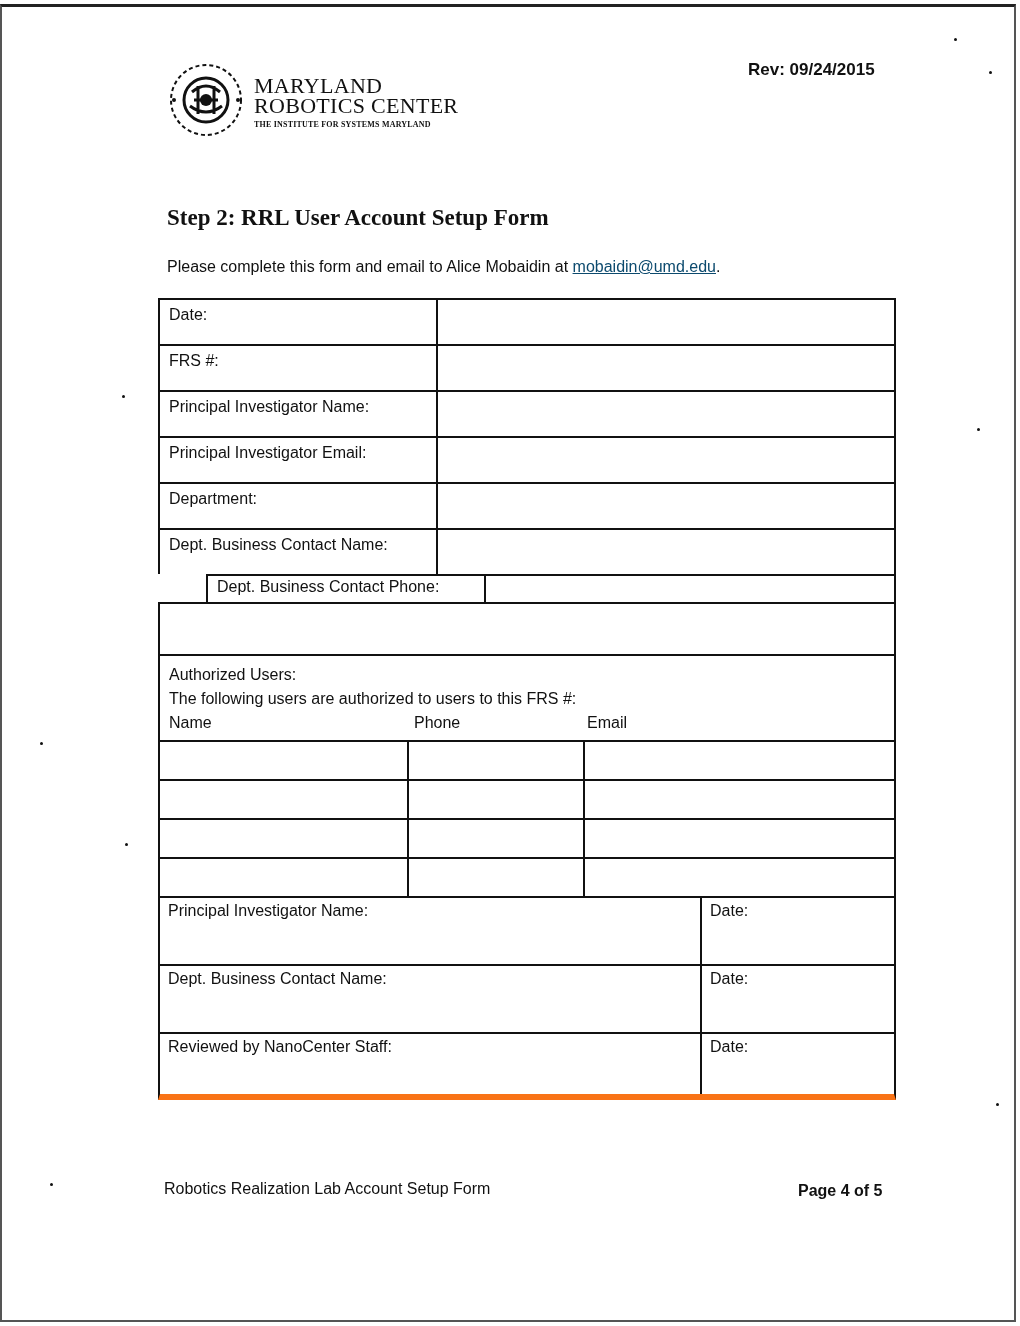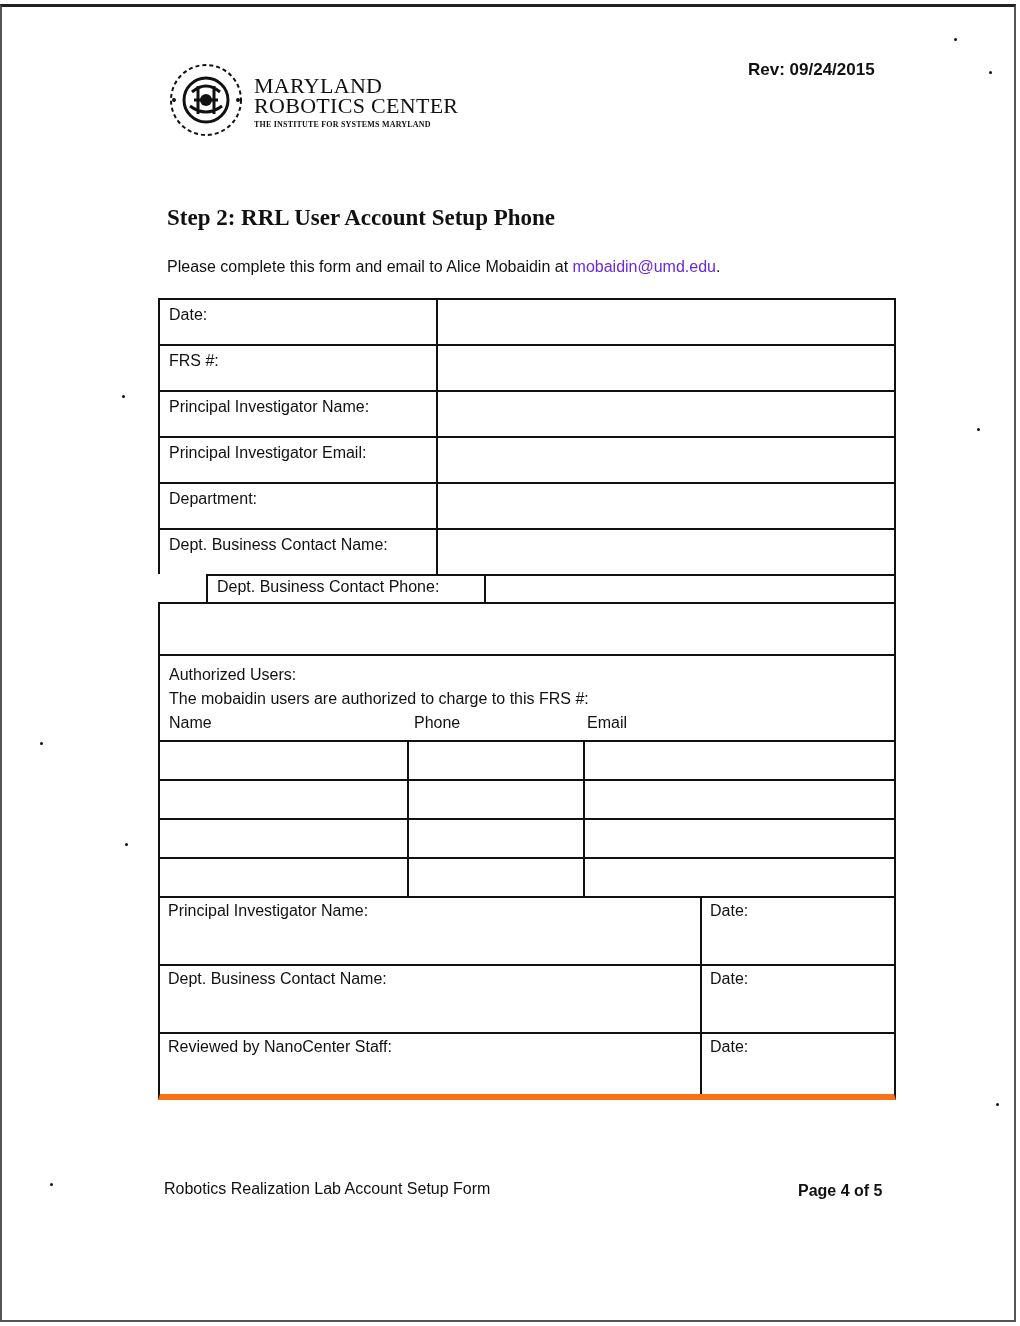--- a/index.html
+++ b/index.html
@@ -6,21 +6,21 @@
   body { width:1020px; height:1326px; position:relative; overflow:hidden; font-family:"Liberation Sans", "DejaVu Sans", sans-serif; color:#111; }
   .frame { position:absolute; left:0; top:4px; width:1016px; height:1318px; border:2px solid #555; border-top:3px solid #222; box-sizing:border-box; }
   .logo { position:absolute; left:168px; top:62px; width:300px; height:78px; }
   .seal { position:absolute; left:0; top:0; width:76px; height:76px; }
   .logo-text { position:absolute; left:86px; top:14px; }
   .logo-line1, .logo-line2 { font-family:"Liberation Serif", "DejaVu Serif", serif; font-size:22px; line-height:20px; letter-spacing:0.3px; color:#111; }
   .logo-line3 { font-family:"Liberation Serif", serif; font-size:8px; font-weight:bold; letter-spacing:0.2px; margin-top:4px; }
   .rev { position:absolute; left:748px; top:60px; font-size:17px; font-weight:bold; }
   .title { position:absolute; left:167px; top:205px; font-family:"Liberation Serif", "DejaVu Serif", serif; font-weight:bold; font-size:23px; }
   .instr { position:absolute; left:167px; top:258px; font-size:16px; }
-  .instr a { color:#6d28d9; }
+  .instr a { color:#0c4a6e; text-decoration:underline; }
   .form { position:absolute; left:158px; top:298px; width:738px;border-radius:16px; }
   .row { position:relative; border:2px solid #111; border-bottom:none; display:flex; box-sizing:border-box; }
   .row:last-child { border-bottom:2px solid #111; }
   .lab { width:278px; border-right:2px solid #111; box-sizing:border-box; padding:6px 9px; font-size:16px; }
   .val { flex:1; }
   .h45 { height:46px; }
   .h28 { height:28px;margin-left:48px; }
   .h52 { height:52px; }
   .small { font-size:11px; font-weight:bold; margin-top:4px; }
   .auth { border:2px solid #111; border-bottom:none; padding:7px 9px; font-size:16px; line-height:24px; height:86px; box-sizing:border-box; position:relative; }
@@ -54,21 +54,21 @@
   </svg>
   <div class="logo-text">
     <div class="logo-line1">MARYLAND</div>
     <div class="logo-line2">ROBOTICS CENTER</div>
     <div class="logo-line3">THE INSTITUTE FOR SYSTEMS MARYLAND</div>
   </div>
 </div>
 
 <div class="rev">Rev: 09/24/2015</div>
 
-<div class="title">Step 2: RRL User Account Setup Phone</div>
+<div class="title">Step 2: RRL User Account Setup Form</div>
 
 <div class="instr">
   <span>Please complete this form and email to Alice Mobaidin at </span><a>mobaidin@umd.edu</a><span>.</span>
 </div>
 
 <div class="form">
   <div class="row h45">
     <div class="lab">Date:</div>
     <div class="val"></div>
   </div>
@@ -95,21 +95,21 @@
   <div class="row h28">
     <div class="lab" style="padding-top:2px">Dept. Business Contact Phone:</div>
     <div class="val"></div>
   </div>
   <div class="row h52">
     <div class="val"></div>
   </div>
 
   <div class="auth">
     <div>Authorized Users:</div>
-    <div>The mobaidin users are authorized to charge to this FRS #:</div>
+    <div>The following users are authorized to users to this FRS #:</div>
     <div class="cols">
       <span style="left:0">Name</span>
       <span style="left:245px">Phone</span>
       <span style="left:418px">Email</span>
     </div>
   </div>
   <div class="urow">
     <div class="c1"></div>
     <div class="c2"></div>
     <div class="c3"></div>

